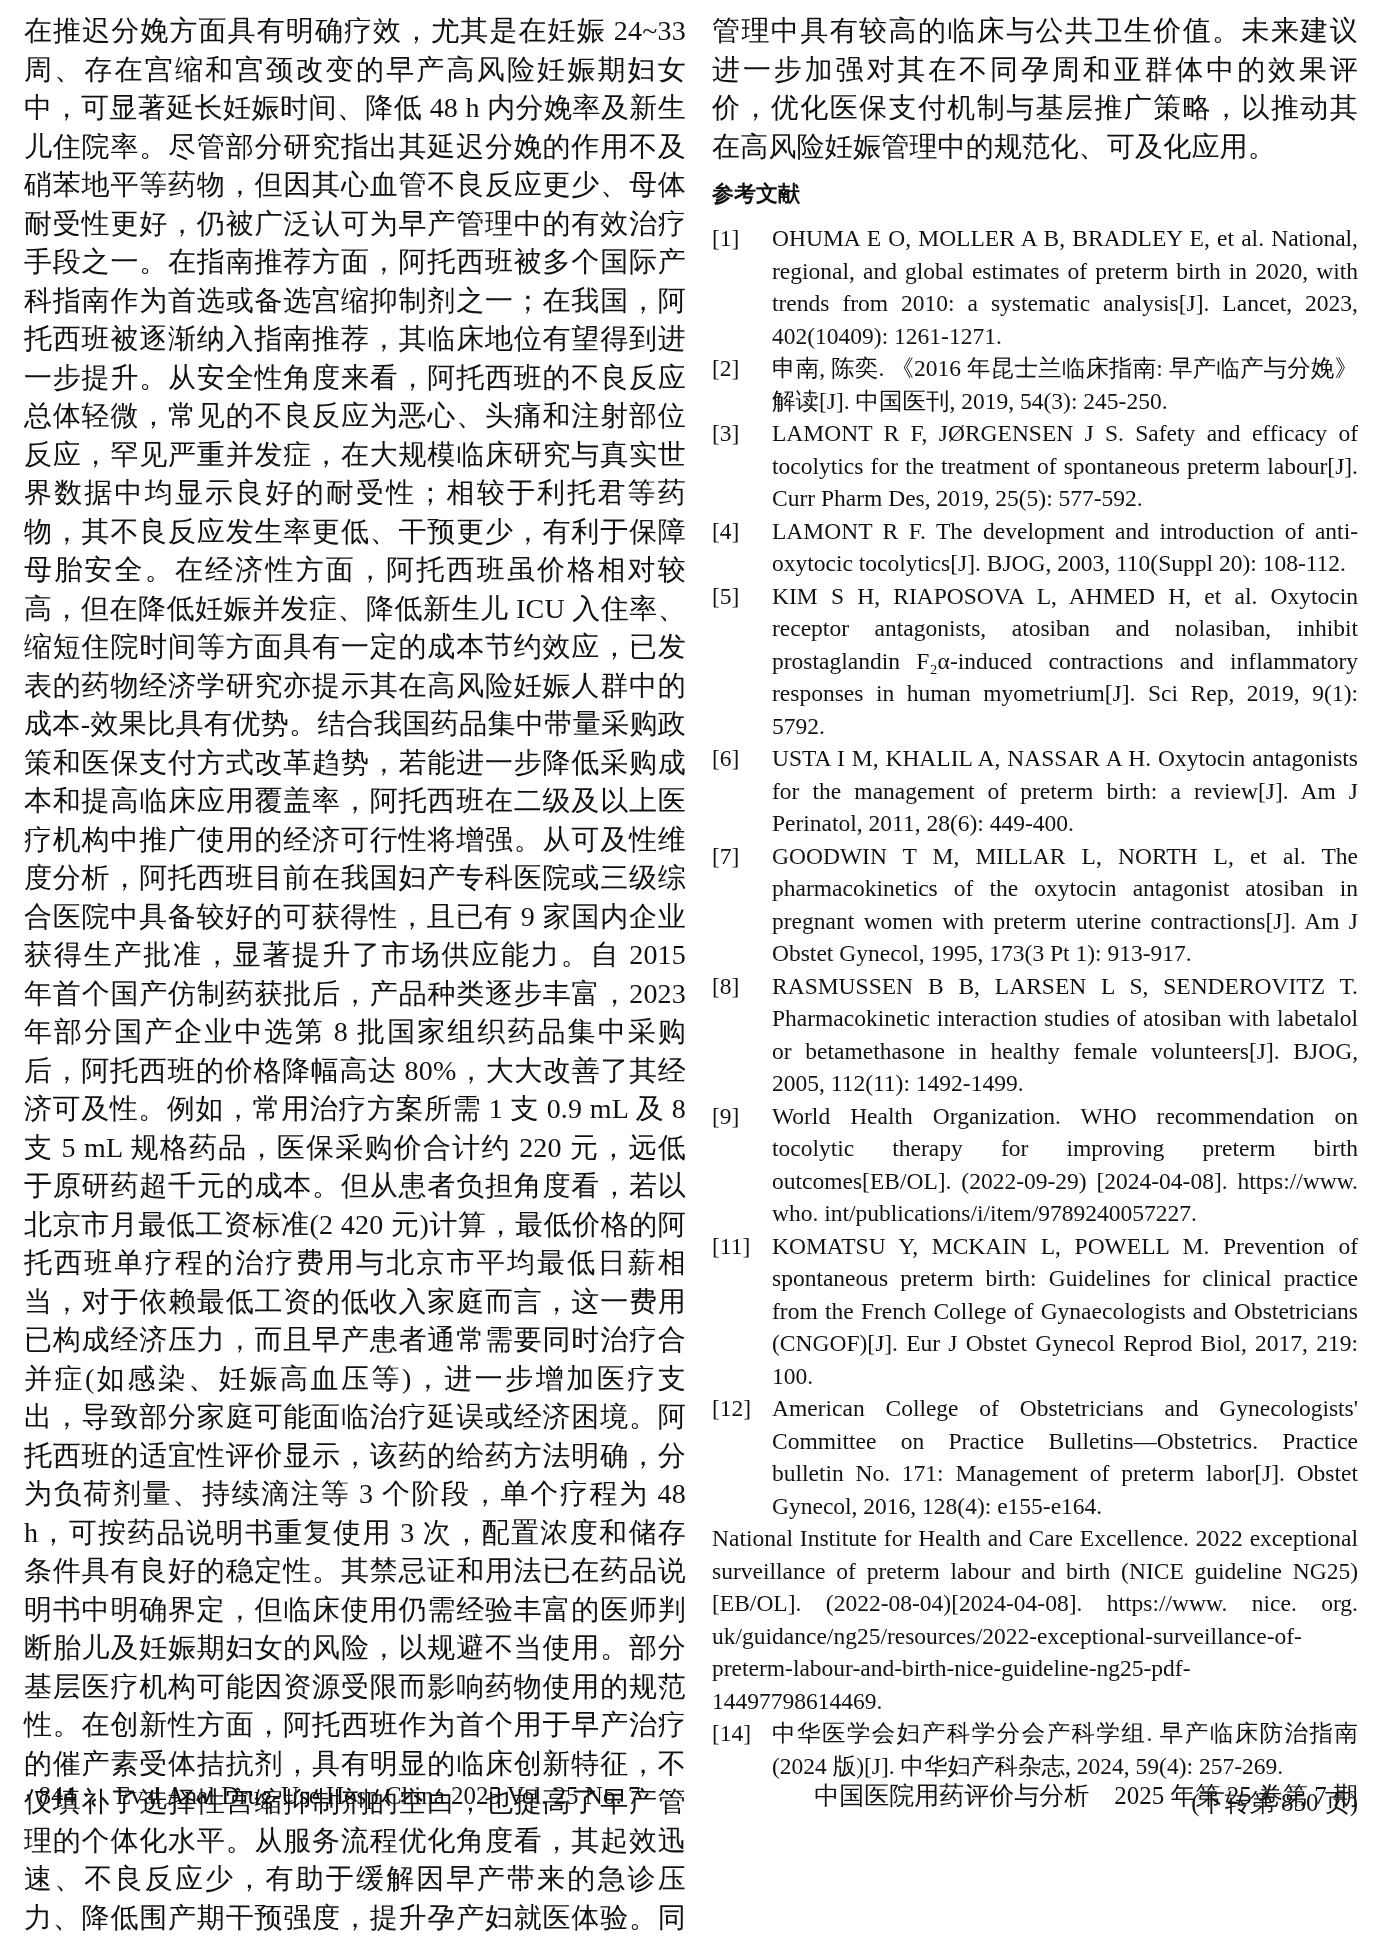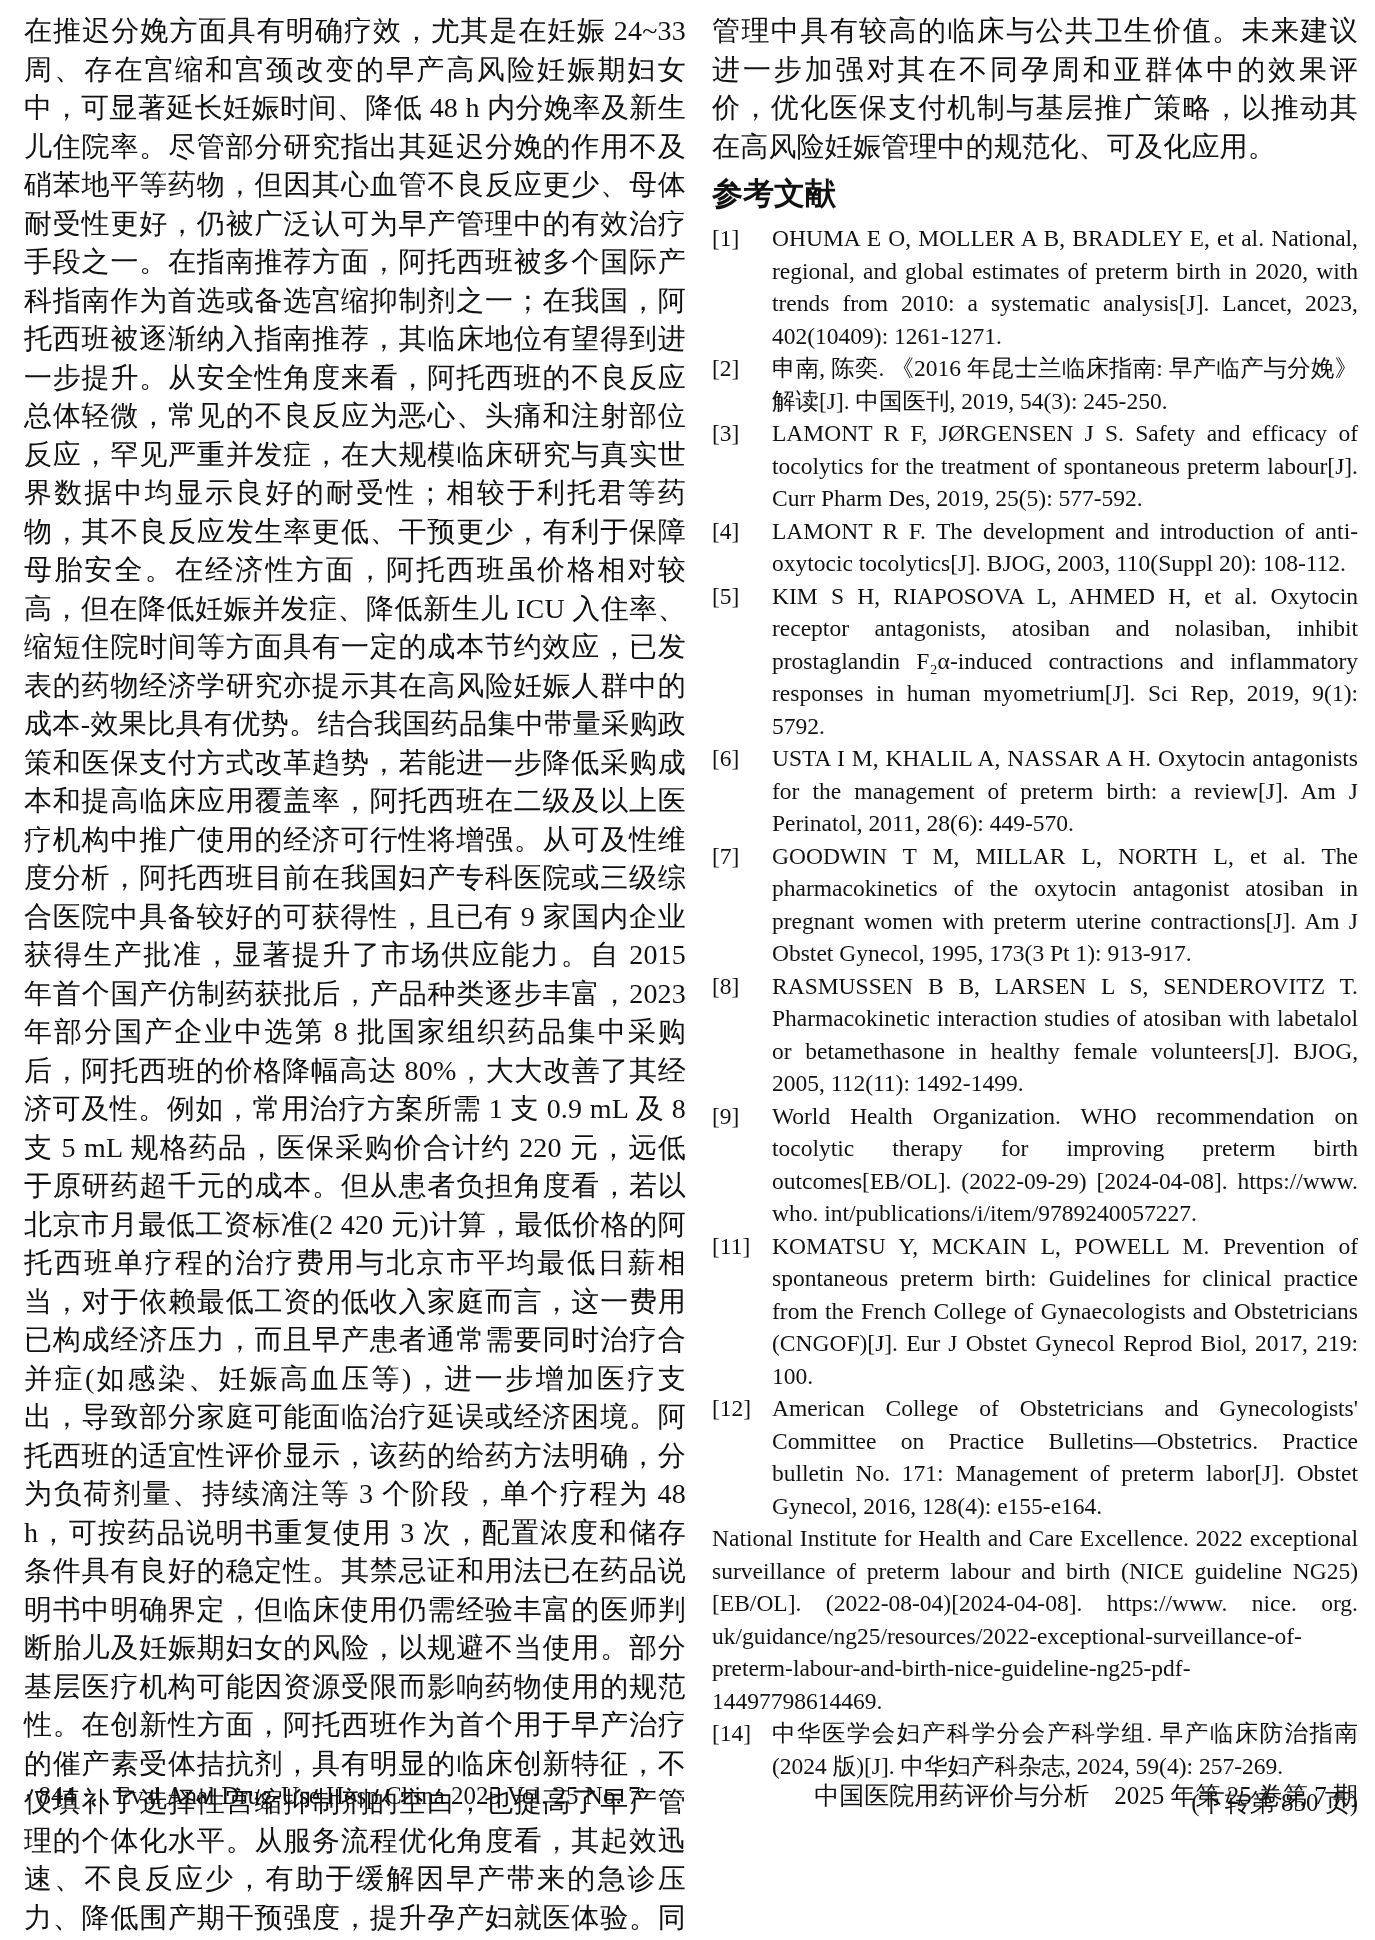--- a/index.html
+++ b/index.html
@@ -19,21 +19,21 @@
     margin:0;
     font-size:28px;
     line-height:38.5px;
     text-align:justify;
     text-justify:inter-character;
     letter-spacing:0.2px;
   }
   .refs-heading {
     font-family:"Liberation Sans","DejaVu Sans",sans-serif;
     font-weight:bold;
-    font-size:31px;
+    font-size:22px;
     line-height:40px;
     margin:8px 0 8px 0;
   }
   .ref-list { margin:0; padding:0; list-style:none; }
   .ref-item {
     display:flex;
     font-size:23.5px;
     line-height:32.5px;
     text-align:justify;
     text-justify:inter-word;
@@ -88,21 +88,21 @@
       <li class="ref-item">
         <span class="ref-num">[4]</span>
         <span class="ref-text">LAMONT R F. The development and introduction of anti-oxytocic tocolytics[J]. BJOG, 2003, 110(Suppl 20): 108-112.</span>
       </li>
       <li class="ref-item">
         <span class="ref-num">[5]</span>
         <span class="ref-text">KIM S H, RIAPOSOVA L, AHMED H, et al. Oxytocin receptor antagonists, atosiban and nolasiban, inhibit prostaglandin F₂α-induced contractions and inflammatory responses in human myometrium[J]. Sci Rep, 2019, 9(1): 5792.</span>
       </li>
       <li class="ref-item">
         <span class="ref-num">[6]</span>
-        <span class="ref-text">USTA I M, KHALIL A, NASSAR A H. Oxytocin antagonists for the management of preterm birth: a review[J]. Am J Perinatol, 2011, 28(6): 449-570.</span>
+        <span class="ref-text">USTA I M, KHALIL A, NASSAR A H. Oxytocin antagonists for the management of preterm birth: a review[J]. Am J Perinatol, 2011, 28(6): 449-400.</span>
       </li>
       <li class="ref-item">
         <span class="ref-num">[7]</span>
         <span class="ref-text">GOODWIN T M, MILLAR L, NORTH L, et al. The pharmacokinetics of the oxytocin antagonist atosiban in pregnant women with preterm uterine contractions[J]. Am J Obstet Gynecol, 1995, 173(3 Pt 1): 913-917.</span>
       </li>
       <li class="ref-item">
         <span class="ref-num">[8]</span>
         <span class="ref-text">RASMUSSEN B B, LARSEN L S, SENDEROVITZ T. Pharmacokinetic interaction studies of atosiban with labetalol or betamethasone in healthy female volunteers[J]. BJOG, 2005, 112(11): 1492-1499.</span>
       </li>
       <li class="ref-item">

